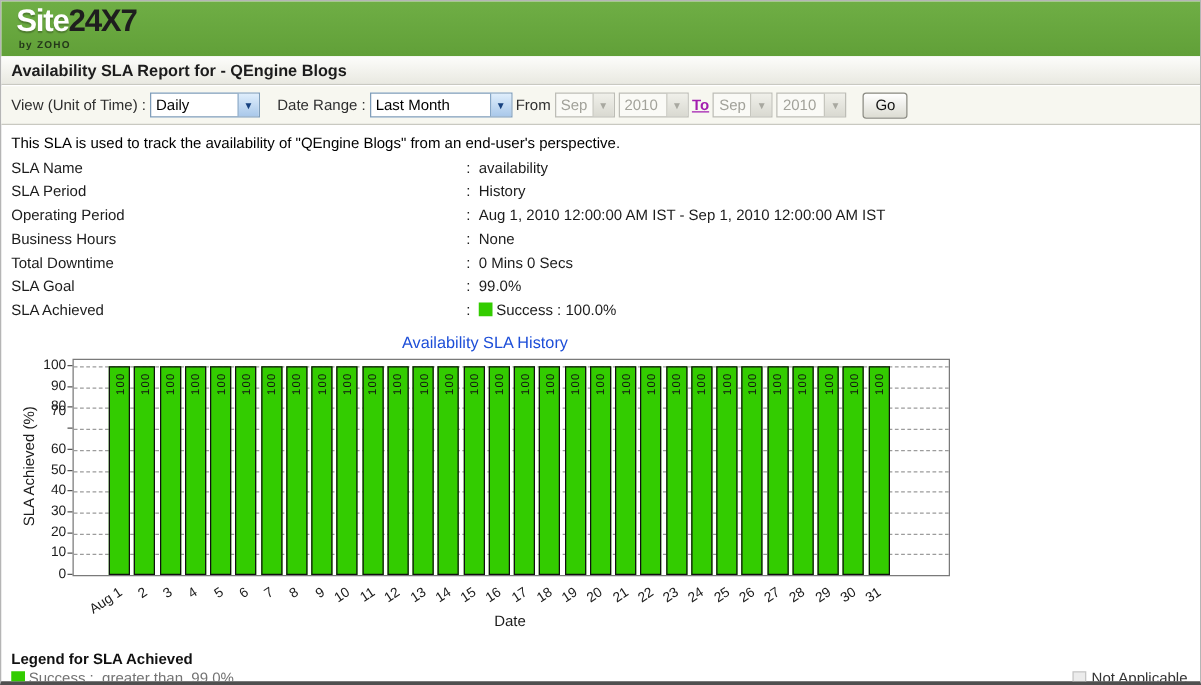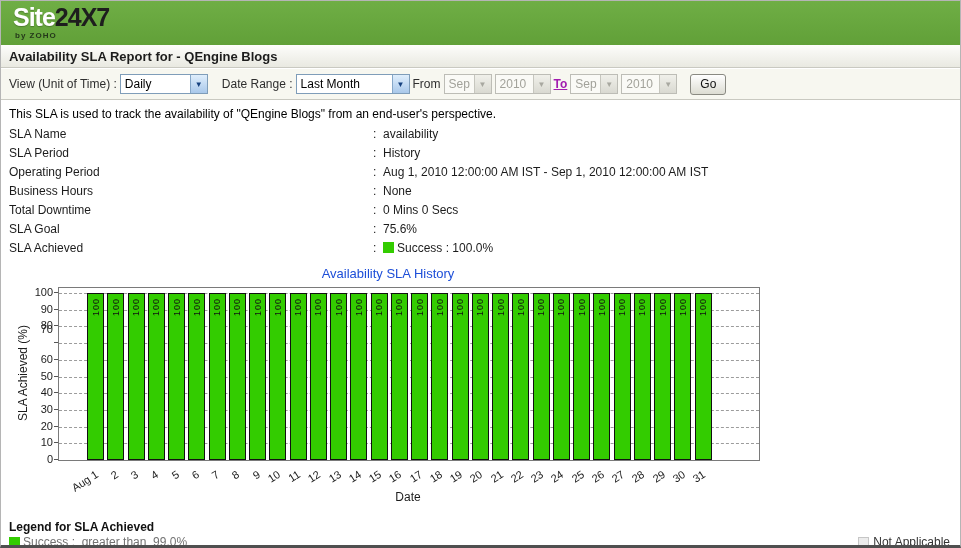--- a/index.html
+++ b/index.html
@@ -146,21 +146,21 @@
       <span class="kv-value">None</span>
     </div>
     <div class="kv-row">
       <span class="kv-label">Total Downtime</span>
       <span class="kv-colon">:</span>
       <span class="kv-value">0 Mins 0 Secs</span>
     </div>
     <div class="kv-row">
       <span class="kv-label">SLA Goal</span>
       <span class="kv-colon">:</span>
-      <span class="kv-value">75.6%</span>
+      <span class="kv-value">99.0%</span>
     </div>
     <div class="kv-row">
       <span class="kv-label">SLA Achieved</span>
       <span class="kv-colon">:</span>
       <span class="kv-value">
         <span class="swatch" style="background-color: rgb(51, 204, 0);"></span>
         <span>Success : 100.0%</span>
       </span>
     </div>
   </div>

